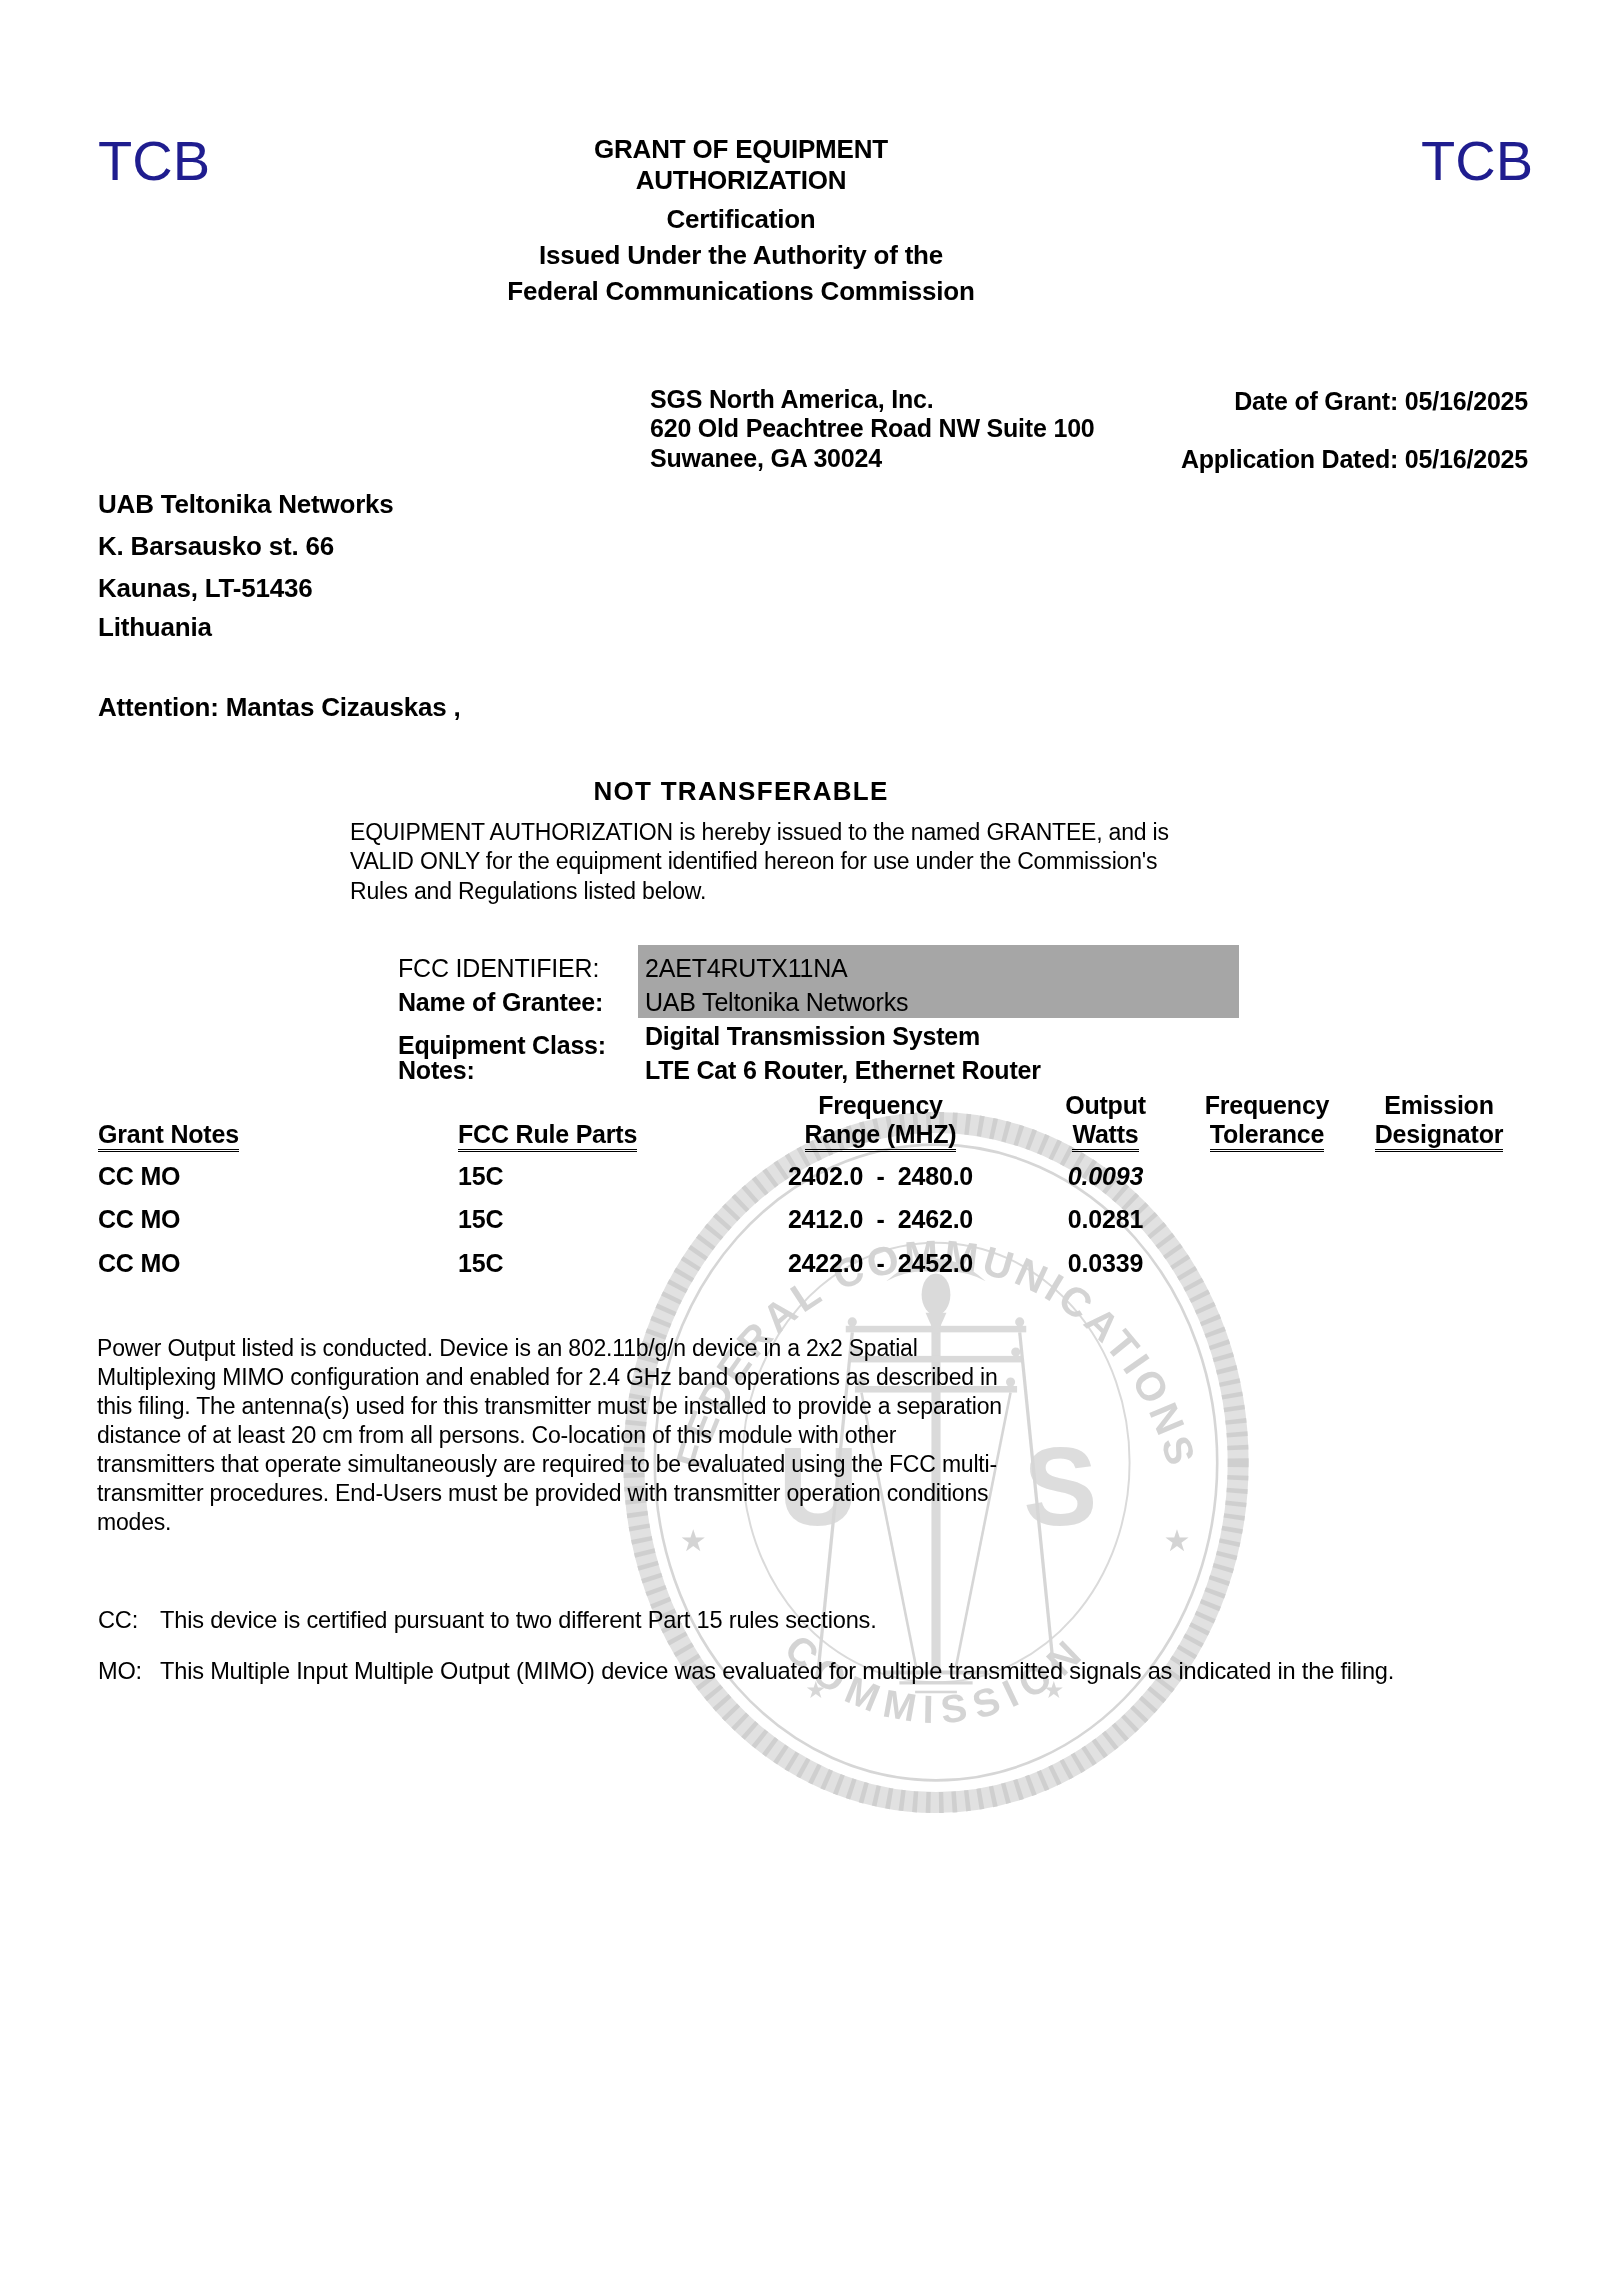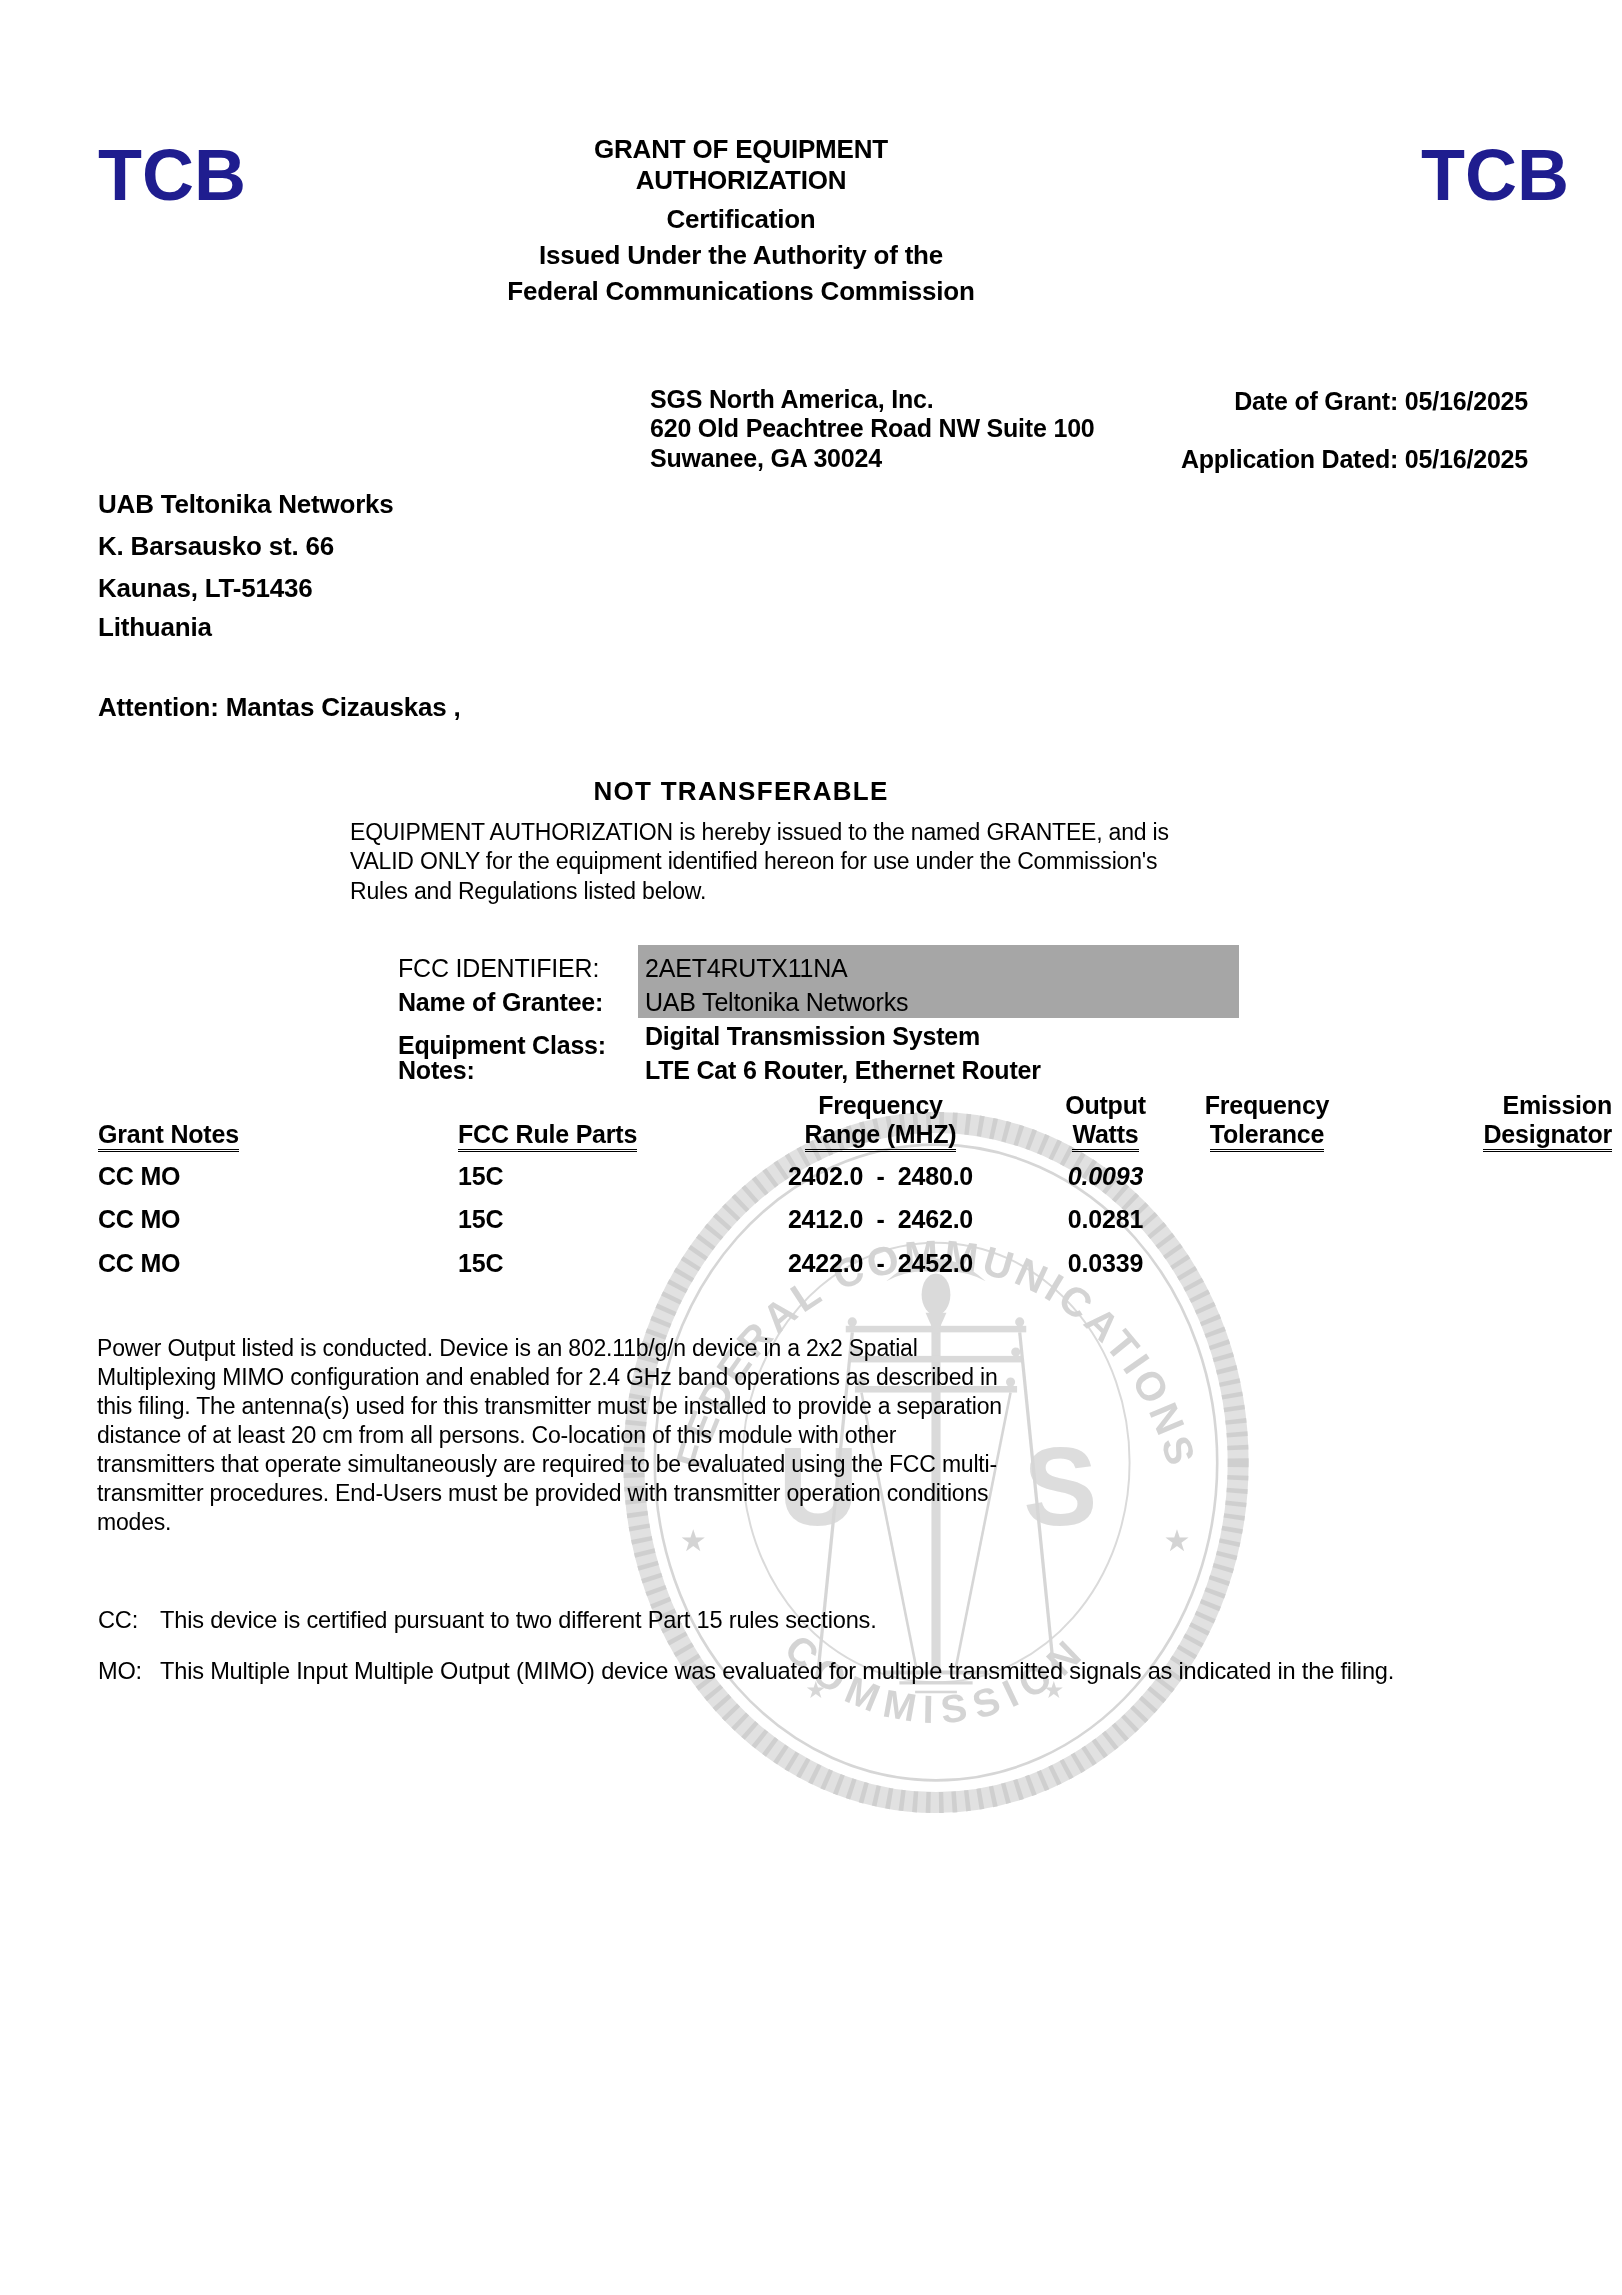--- a/index.html
+++ b/index.html
@@ -4,21 +4,21 @@
 <style>
   * { margin:0; padding:0; box-sizing:border-box; }
   html,body { background:#ffffff; }
   body { width:1622px; height:2295px; font-family:"Liberation Sans","DejaVu Sans",sans-serif; color:#000; }
   .page { position:relative; width:1622px; height:2295px; background:#fff; overflow:hidden; letter-spacing:-0.2px; }
 
   .abs { position:absolute; }
   .b { font-weight:bold; }
   .ctr { left:0; width:1482px; text-align:center; }
 
-  .tcb { font-size:72px; font-weight:bold; color:var(--tcb-blue,#1f1d8f); letter-spacing:0;margin-top:6px; }
+  .tcb { font-size:56px; font-weight:normal; color:var(--tcb-blue,#1f1d8f); letter-spacing:0; }
   .h40 { font-size:26px; }
 
   .hdrline { font-size:26px; font-weight:bold; }
 
   .issuer-line { font-size:25px; font-weight:bold; line-height:29.4px; }
   .date-line { font-size:25px; font-weight:bold; }
 
   .grantee-line { font-size:26px; font-weight:bold; }
 
   .para { font-size:23px; line-height:29.4px; }
@@ -154,21 +154,21 @@
     <span class="th-u">Range (MHZ)</span>
   </div>
   <div class="abs layer thead cctr" style="left:1040px; top:1091px; width:131px;">
     <div>Output</div>
     <span class="th-u">Watts</span>
   </div>
   <div class="abs layer thead cctr" style="left:1182px; top:1091px; width:170px;">
     <div>Frequency</div>
     <span class="th-u">Tolerance</span>
   </div>
-  <div class="abs layer thead cctr" style="left:1442px; top:1091px; width:170px;text-align:right;">
+  <div class="abs layer thead cctr" style="left:1354px; top:1091px; width:170px;">
     <div>Emission</div>
     <span class="th-u">Designator</span>
   </div>
 
   <div class="abs layer tcell" style="left:98px; top:1162px;">CC MO</div>
   <div class="abs layer tcell" style="left:458px; top:1162px;">15C</div>
   <div class="abs layer tcell cctr" style="left:766px; top:1162px; width:229px;">
     <span>2402.0</span>
     <span style="margin:0 6.5px;">-</span>
     <span>2480.0</span>

